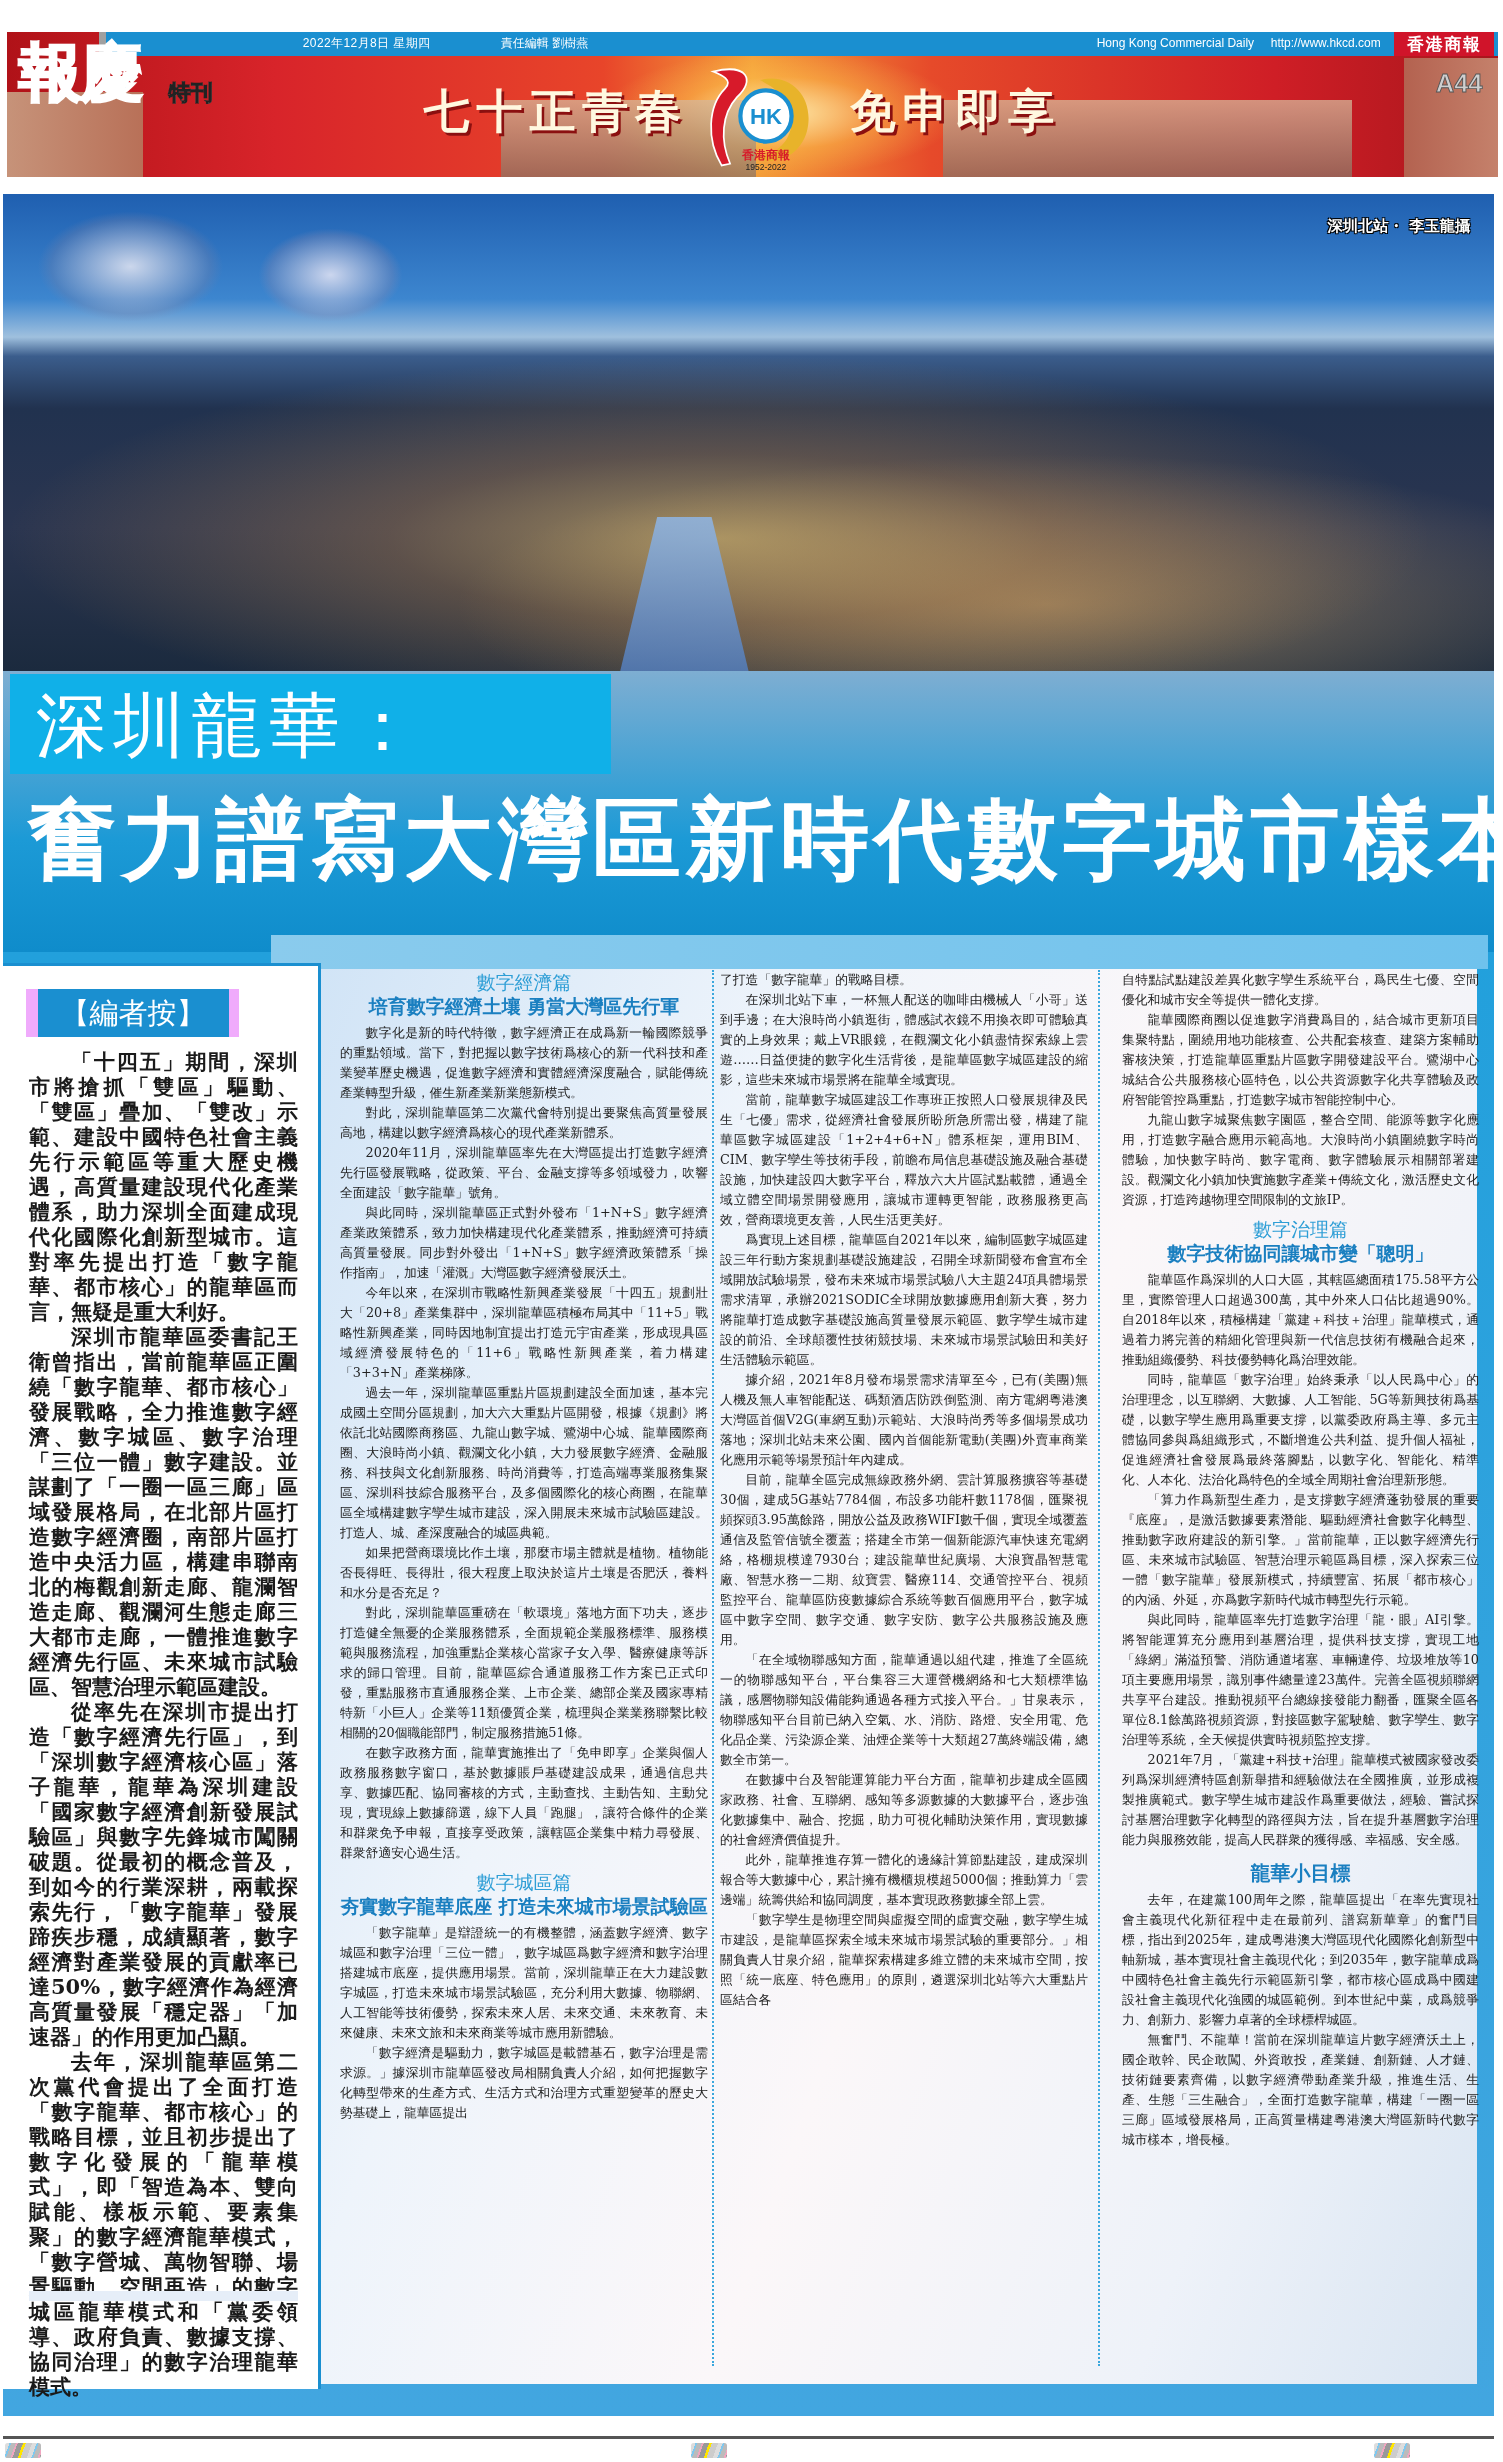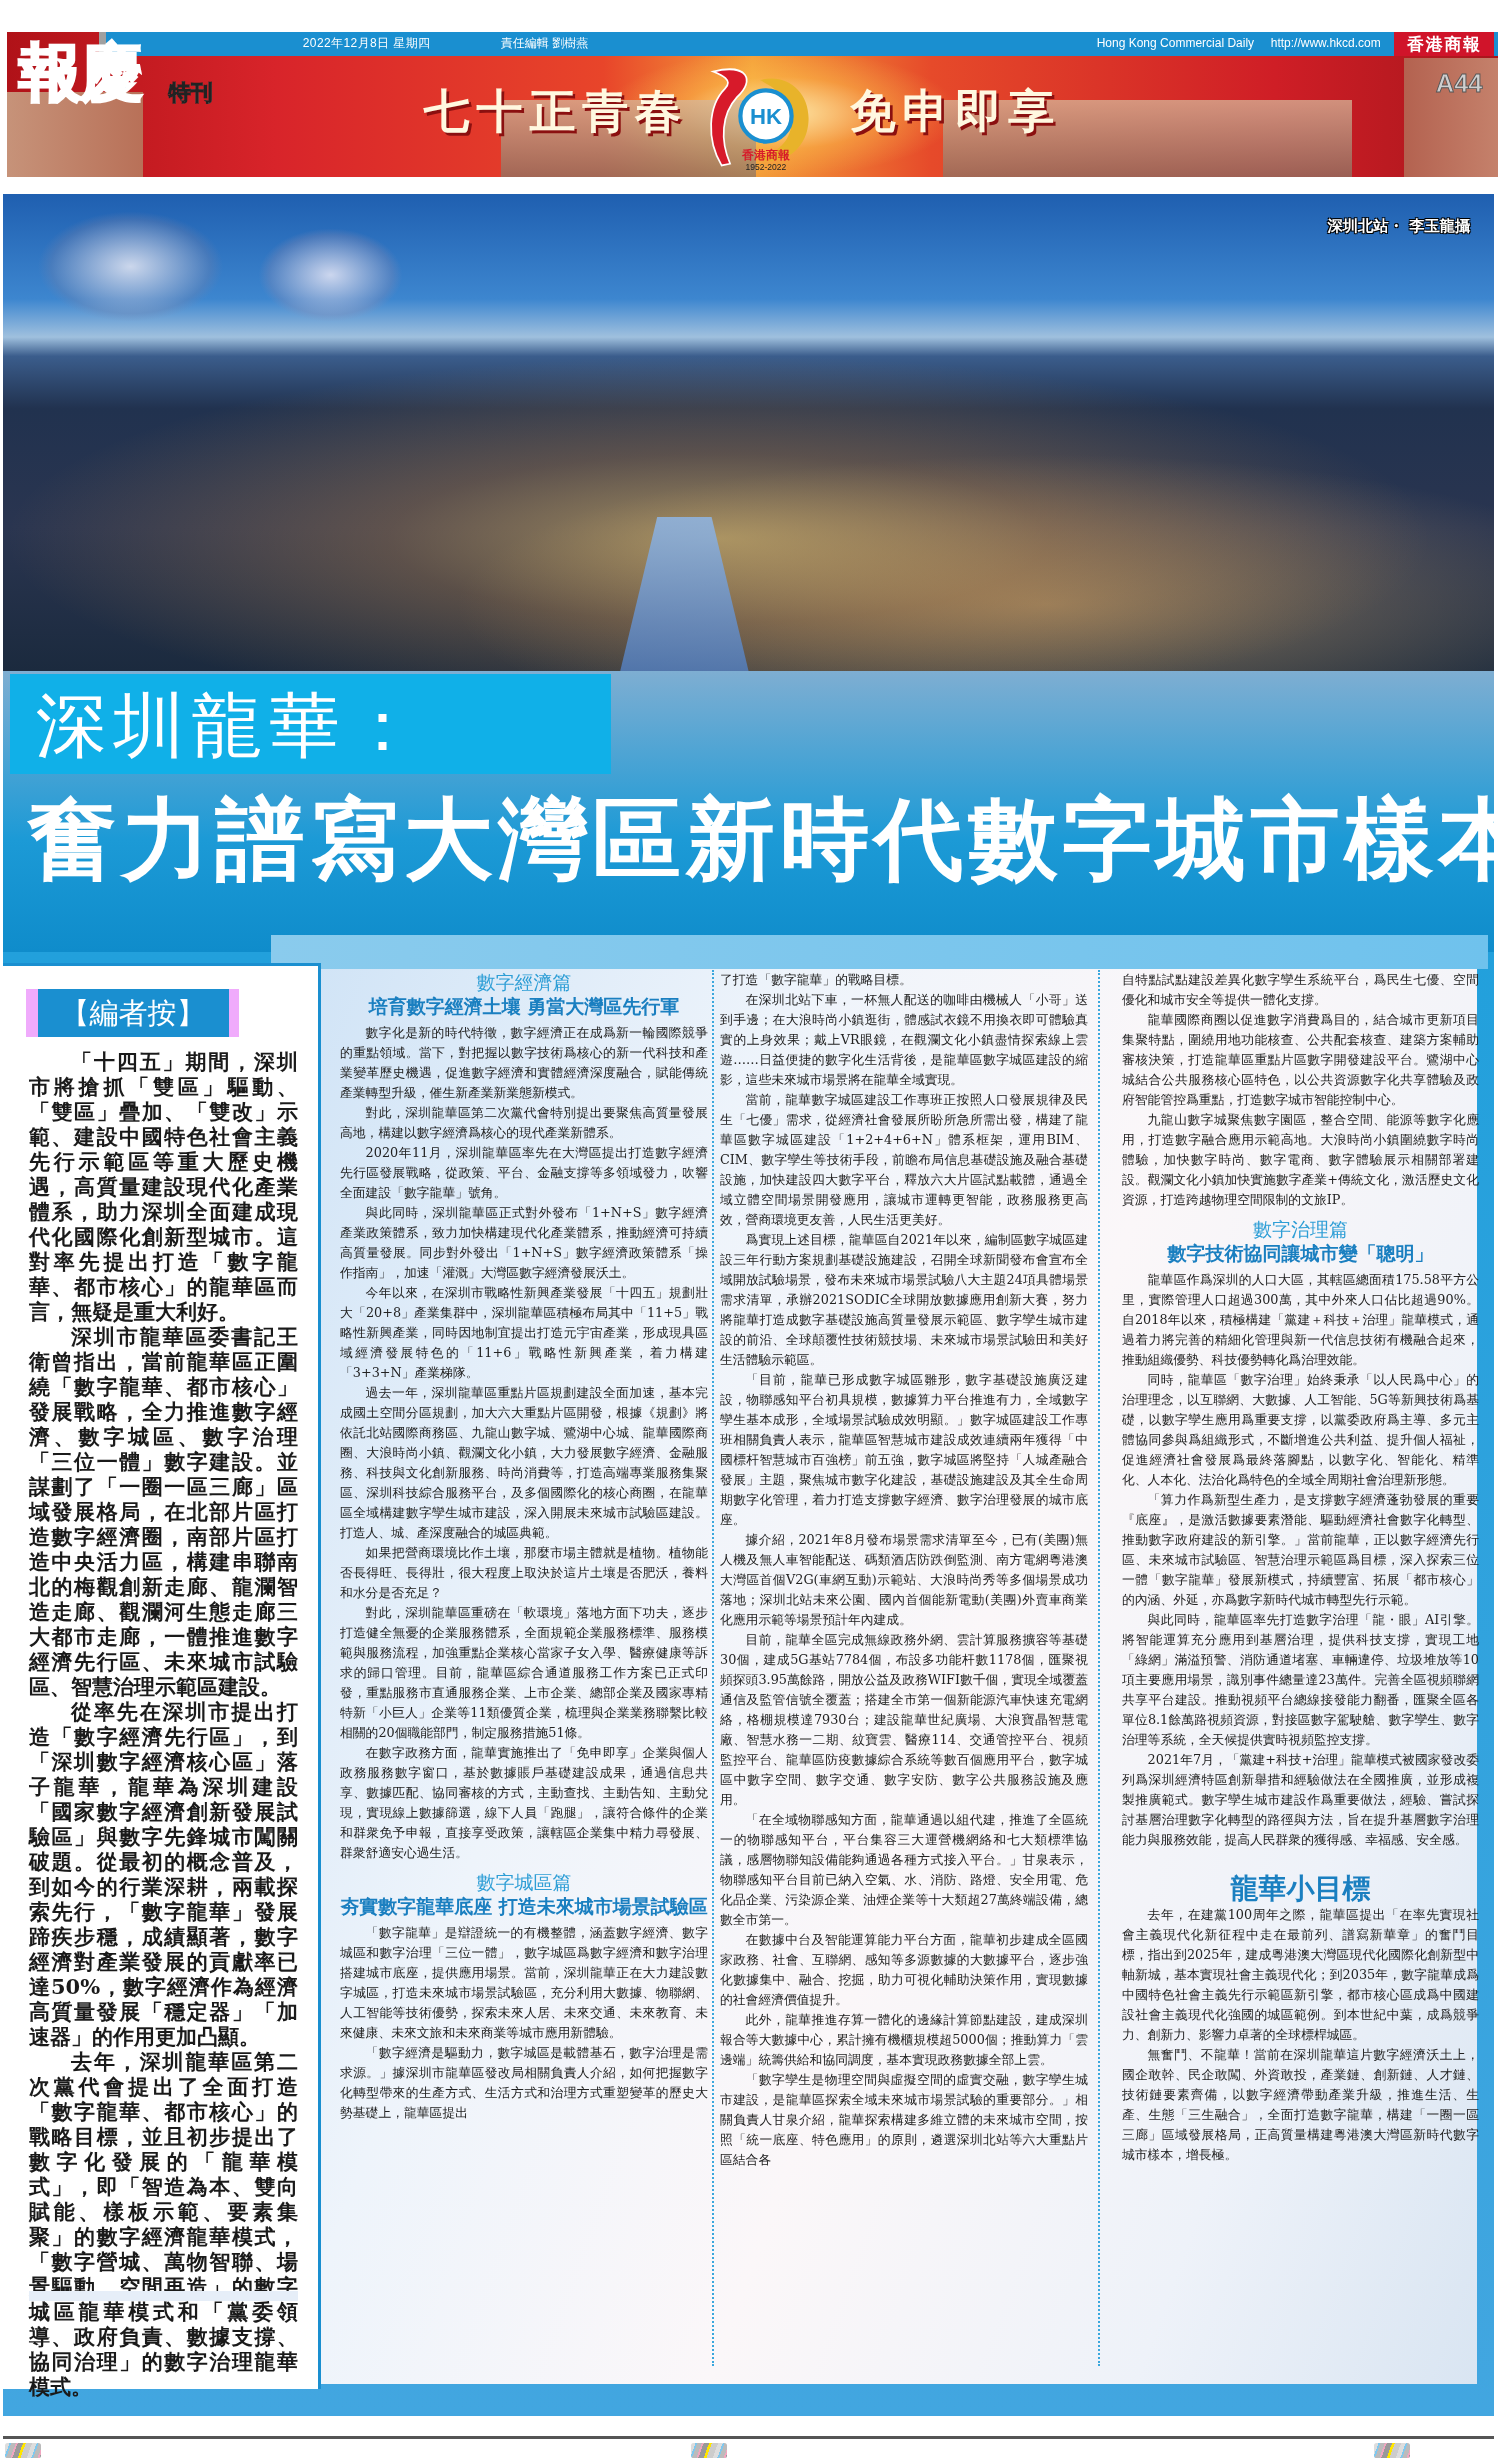--- a/index.html
+++ b/index.html
@@ -166,42 +166,41 @@
   <p>「數字龍華」是辯證統一的有機整體，涵蓋數字經濟、數字城區和數字治理「三位一體」，數字城區爲數字經濟和數字治理搭建城市底座，提供應用場景。當前，深圳龍華正在大力建設數字城區，打造未來城市場景試驗區，充分利用大數據、物聯網、人工智能等技術優勢，探索未來人居、未來交通、未來教育、未來健康、未來文旅和未來商業等城市應用新體驗。</p>
   <p>「數字經濟是驅動力，數字城區是載體基石，數字治理是需求源。」據深圳市龍華區發改局相關負責人介紹，如何把握數字化轉型帶來的生產方式、生活方式和治理方式重塑變革的歷史大勢基礎上，龍華區提出</p>
 </div>
 <div class="divider" style="left:712px;"></div>
 
 <div class="col col-2">
   <p style="text-indent:0;">了打造「數字龍華」的戰略目標。</p>
   <p>在深圳北站下車，一杯無人配送的咖啡由機械人「小哥」送到手邊；在大浪時尚小鎮逛街，體感試衣鏡不用換衣即可體驗真實的上身效果；戴上VR眼鏡，在觀瀾文化小鎮盡情探索線上雲遊……日益便捷的數字化生活背後，是龍華區數字城區建設的縮影，這些未來城市場景將在龍華全域實現。</p>
   <p>當前，龍華數字城區建設工作專班正按照人口發展規律及民生「七優」需求，從經濟社會發展所盼所急所需出發，構建了龍華區數字城區建設「1+2+4+6+N」體系框架，運用BIM、CIM、數字孿生等技術手段，前瞻布局信息基礎設施及融合基礎設施，加快建設四大數字平台，釋放六大片區試點載體，通過全域立體空間場景開發應用，讓城市運轉更智能，政務服務更高效，營商環境更友善，人民生活更美好。</p>
   <p>爲實現上述目標，龍華區自2021年以來，編制區數字城區建設三年行動方案規劃基礎設施建設，召開全球新聞發布會宣布全域開放試驗場景，發布未來城市場景試驗八大主題24項具體場景需求清單，承辦2021SODIC全球開放數據應用創新大賽，努力將龍華打造成數字基礎設施高質量發展示範區、數字孿生城市建設的前沿、全球顛覆性技術競技場、未來城市場景試驗田和美好生活體驗示範區。</p>
-  <p>「目前，龍華已形成數字城區雛形，數字基礎設施廣泛建設，物聯感知平台初具規模，數據算力平台推進有力，全域數字孿生基本成形，全域場景試驗成效明顯。」數字城區建設工作專班相關負責人表示，龍華區智慧城市建設成效連續兩年獲得「中國標杆智慧城市百強榜」前五強，數字城區將堅持「人城產融合發展」主題，聚焦城市數字化建設，基礎設施建設及其全生命周期數字化管理，着力打造支撐數字經濟、數字治理發展的城市底座。</p>
   <p>據介紹，2021年8月發布場景需求清單至今，已有(美團)無人機及無人車智能配送、碼類酒店防跌倒監測、南方電網粵港澳大灣區首個V2G(車網互動)示範站、大浪時尚秀等多個場景成功落地；深圳北站未來公園、國內首個能新電動(美團)外賣車商業化應用示範等場景預計年內建成。</p>
   <p>目前，龍華全區完成無線政務外網、雲計算服務擴容等基礎30個，建成5G基站7784個，布設多功能杆數1178個，匯聚視頻探頭3.95萬餘路，開放公益及政務WIFI數千個，實現全域覆蓋通信及監管信號全覆蓋；搭建全市第一個新能源汽車快速充電網絡，格棚規模達7930台；建設龍華世紀廣場、大浪寶晶智慧電廠、智慧水務一二期、紋寶雲、醫療114、交通管控平台、視頻監控平台、龍華區防疫數據綜合系統等數百個應用平台，數字城區中數字空間、數字交通、數字安防、數字公共服務設施及應用。</p>
   <p>「在全域物聯感知方面，龍華通過以組代建，推進了全區統一的物聯感知平台，平台集容三大運營機網絡和七大類標準協議，感層物聯知設備能夠通過各種方式接入平台。」甘泉表示，物聯感知平台目前已納入空氣、水、消防、路燈、安全用電、危化品企業、污染源企業、油煙企業等十大類超27萬終端設備，總數全市第一。</p>
   <p>在數據中台及智能運算能力平台方面，龍華初步建成全區國家政務、社會、互聯網、感知等多源數據的大數據平台，逐步強化數據集中、融合、挖掘，助力可視化輔助決策作用，實現數據的社會經濟價值提升。</p>
   <p>此外，龍華推進存算一體化的邊緣計算節點建設，建成深圳報合等大數據中心，累計擁有機櫃規模超5000個；推動算力「雲邊端」統籌供給和協同調度，基本實現政務數據全部上雲。</p>
   <p>「數字孿生是物理空間與虛擬空間的虛實交融，數字孿生城市建設，是龍華區探索全域未來城市場景試驗的重要部分。」相關負責人甘泉介紹，龍華探索構建多維立體的未來城市空間，按照「統一底座、特色應用」的原則，遴選深圳北站等六大重點片區結合各</p>
 </div>
 <div class="divider" style="left:1098px;"></div>
 
 <div class="col col-3">
   <p style="text-indent:0;">自特點試點建設差異化數字孿生系統平台，爲民生七優、空間優化和城市安全等提供一體化支撐。</p>
   <p>龍華國際商圈以促進數字消費爲目的，結合城市更新項目集聚特點，圍繞用地功能核查、公共配套核查、建築方案輔助審核決策，打造龍華區重點片區數字開發建設平台。鷺湖中心城結合公共服務核心區特色，以公共資源數字化共享體驗及政府智能管控爲重點，打造數字城市智能控制中心。</p>
   <p>九龍山數字城聚焦數字園區，整合空間、能源等數字化應用，打造數字融合應用示範高地。大浪時尚小鎮圍繞數字時尚體驗，加快數字時尚、數字電商、數字體驗展示相關部署建設。觀瀾文化小鎮加快實施數字產業+傳統文化，激活歷史文化資源，打造跨越物理空間限制的文旅IP。</p>
   <p class="sec-kicker" style="margin-top:7px;">數字治理篇</p>
   <p class="sec-head">數字技術協同讓城市變「聰明」</p>
   <p>龍華區作爲深圳的人口大區，其轄區總面積175.58平方公里，實際管理人口超過300萬，其中外來人口佔比超過90%。自2018年以來，積極構建「黨建＋科技＋治理」龍華模式，通過着力將完善的精細化管理與新一代信息技術有機融合起來，推動組織優勢、科技優勢轉化爲治理效能。</p>
   <p>同時，龍華區「數字治理」始終秉承「以人民爲中心」的治理理念，以互聯網、大數據、人工智能、5G等新興技術爲基礎，以數字孿生應用爲重要支撐，以黨委政府爲主導、多元主體協同參與爲組織形式，不斷增進公共利益、提升個人福祉，促進經濟社會發展爲最終落腳點，以數字化、智能化、精準化、人本化、法治化爲特色的全域全周期社會治理新形態。</p>
   <p>「算力作爲新型生產力，是支撐數字經濟蓬勃發展的重要『底座』，是激活數據要素潛能、驅動經濟社會數字化轉型、推動數字政府建設的新引擎。」當前龍華，正以數字經濟先行區、未來城市試驗區、智慧治理示範區爲目標，深入探索三位一體「數字龍華」發展新模式，持續豐富、拓展「都市核心」的內涵、外延，亦爲數字新時代城市轉型先行示範。</p>
   <p>與此同時，龍華區率先打造數字治理「龍・眼」AI引擎。將智能運算充分應用到基層治理，提供科技支撐，實現工地「綠網」滿溢預警、消防通道堵塞、車輛違停、垃圾堆放等10項主要應用場景，識別事件總量達23萬件。完善全區視頻聯網共享平台建設。推動視頻平台總線接發能力翻番，匯聚全區各單位8.1餘萬路視頻資源，對接區數字駕駛艙、數字孿生、數字治理等系統，全天候提供實時視頻監控支撐。</p>
   <p>2021年7月，「黨建+科技+治理」龍華模式被國家發改委列爲深圳經濟特區創新舉措和經驗做法在全國推廣，並形成複製推廣範式。數字孿生城市建設作爲重要做法，經驗、嘗試探討基層治理數字化轉型的路徑與方法，旨在提升基層數字治理能力與服務效能，提高人民群衆的獲得感、幸福感、安全感。</p>
-  <p class="sec-head" style="font-size:28px;margin-top:26px;">龍華小目標</p>
+  <p class="sec-head" style="font-size:20px;margin-top:11px;">龍華小目標</p>
   <p>去年，在建黨100周年之際，龍華區提出「在率先實現社會主義現代化新征程中走在最前列、譜寫新華章」的奮鬥目標，指出到2025年，建成粵港澳大灣區現代化國際化創新型中軸新城，基本實現社會主義現代化；到2035年，數字龍華成爲中國特色社會主義先行示範區新引擎，都市核心區成爲中國建設社會主義現代化強國的城區範例。到本世紀中葉，成爲競爭力、創新力、影響力卓著的全球標桿城區。</p>
   <p>無奮鬥、不龍華！當前在深圳龍華這片數字經濟沃土上，國企敢幹、民企敢闖、外資敢投，產業鏈、創新鏈、人才鏈、技術鏈要素齊備，以數字經濟帶動產業升級，推進生活、生產、生態「三生融合」，全面打造數字龍華，構建「一圈一區三廊」區域發展格局，正高質量構建粵港澳大灣區新時代數字城市樣本，增長極。</p>
 </div>
 
 <div class="footer-rule"></div>
 <div class="regmark" style="left:5.1px;"></div>
 <div class="regmark" style="left:691px;"></div>
 <div class="regmark" style="left:1374px;"></div>
 
 

